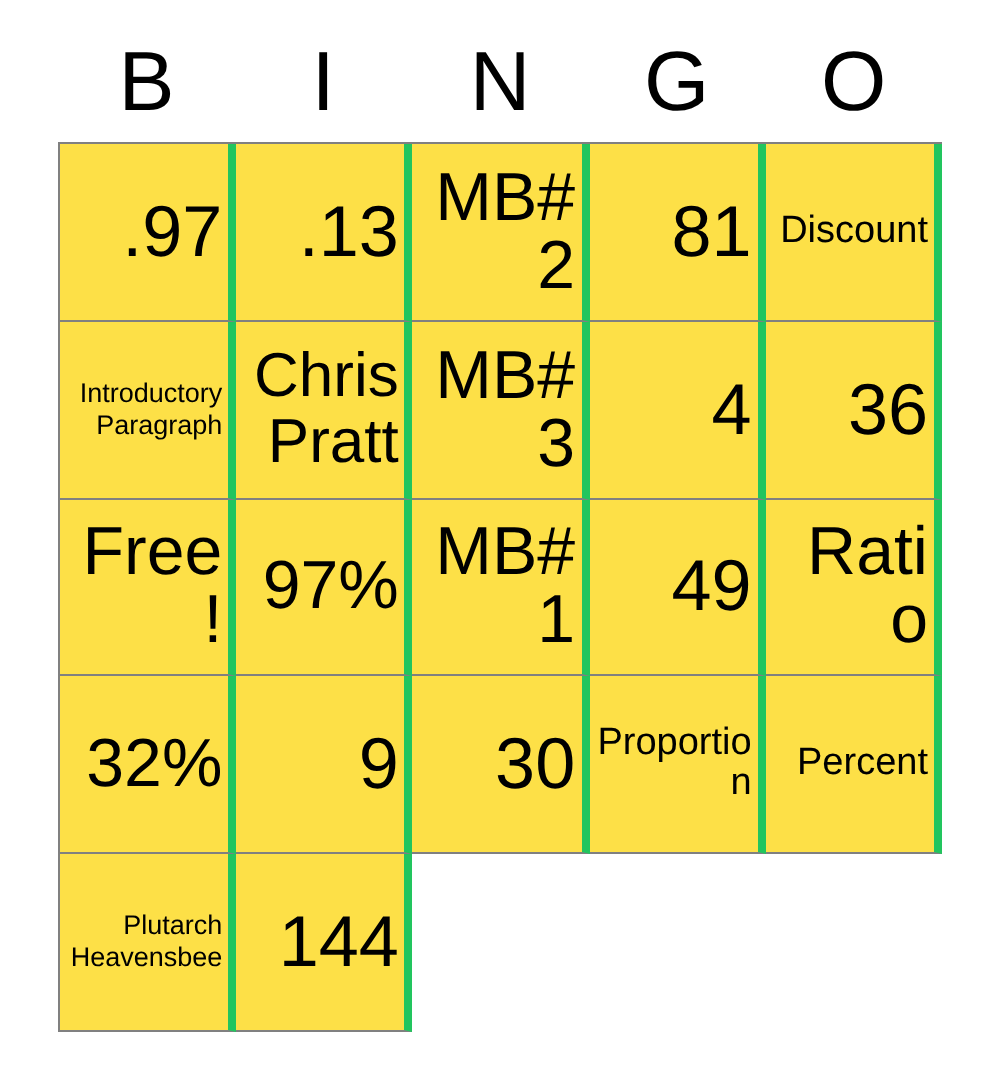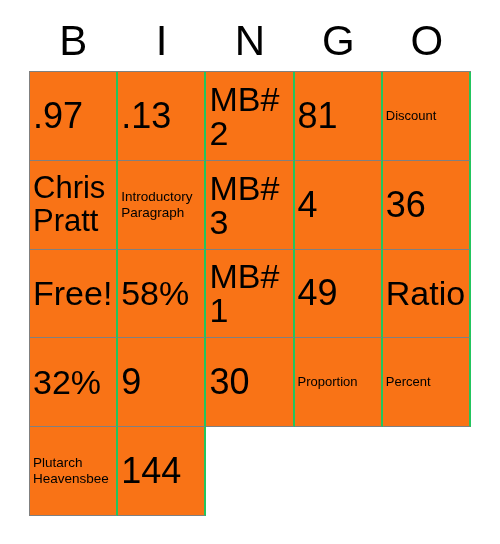--- a/index.html
+++ b/index.html
@@ -42,44 +42,44 @@
   
   .bingo-grid {
     display: grid;
     grid-template-columns: repeat(5, 1fr);
     grid-template-rows: repeat(5, 88.8px);
     border-top: 1px solid #808080;
     border-left: 1px solid #808080;
     box-sizing: content-box;
   }
   .bingo-cell {
-    border-right: 2px solid #22c55e;
+    border-right: 4px solid #22c55e;
     border-bottom: 1px solid #808080;
     box-sizing: border-box;
     display: flex;
     align-items: center;
     justify-content: center;
-    text-align: left;
+    text-align: right;
     padding: 2px 3px;
     overflow: hidden;
-    background: #f97316;
+    background: #fde047;
   }
   .bingo-cell .cell-text {
     display: block;
     width: 100%;
     line-height: 1.06;
     word-break: break-word;
     hyphens: none;
   }
 
   
   .size-xl  .cell-text { font-size: 36px; }
   .size-lg  .cell-text { font-size: 31px; }
   .size-md  .cell-text { font-size: 34px; line-height: 1.0; }
-  .size-sm  .cell-text { font-size: 13px; }
+  .size-sm  .cell-text { font-size: 19px; }
   .size-xs  .cell-text { font-size: 13.5px; line-height: 1.18; }
 </style>
 </head>
 <body>
 
 <div id="bingo-card">
 
   <div class="bingo-header">
     <div class="header-letter">B</div>
     <div class="header-letter">I</div>
@@ -97,40 +97,40 @@
       </div>
       <div class="bingo-cell size-md">
         <span class="cell-text">MB#2</span>
       </div>
       <div class="bingo-cell size-xl">
         <span class="cell-text">81</span>
       </div>
       <div class="bingo-cell size-sm">
         <span class="cell-text">Discount</span>
       </div>
+      <div class="bingo-cell size-xs">
+        <span class="cell-text">Introductory Paragraph</span>
+      </div>
       <div class="bingo-cell size-lg">
         <span class="cell-text">Chris Pratt</span>
-      </div>
-      <div class="bingo-cell size-xs">
-        <span class="cell-text">Introductory Paragraph</span>
       </div>
       <div class="bingo-cell size-md">
         <span class="cell-text">MB#3</span>
       </div>
       <div class="bingo-cell size-xl">
         <span class="cell-text">4</span>
       </div>
       <div class="bingo-cell size-xl">
         <span class="cell-text">36</span>
       </div>
       <div class="bingo-cell size-md">
         <span class="cell-text">Free!</span>
       </div>
       <div class="bingo-cell size-md">
-        <span class="cell-text">58%</span>
+        <span class="cell-text">97%</span>
       </div>
       <div class="bingo-cell size-md">
         <span class="cell-text">MB#1</span>
       </div>
       <div class="bingo-cell size-xl">
         <span class="cell-text">49</span>
       </div>
       <div class="bingo-cell size-md">
         <span class="cell-text">Ratio</span>
       </div>

